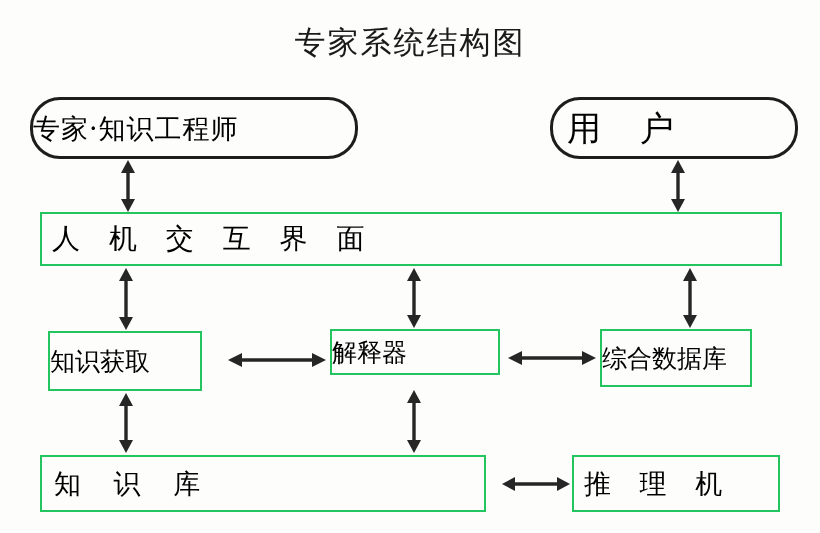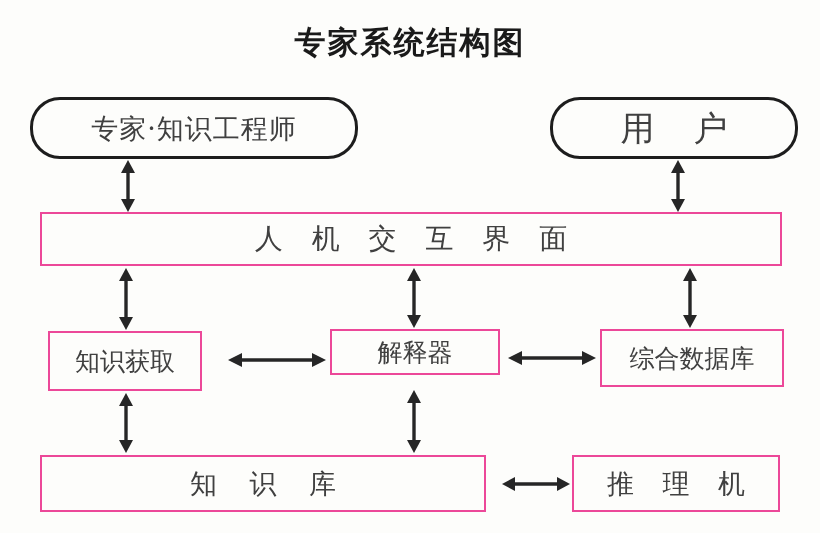--- a/index.html
+++ b/index.html
@@ -18,54 +18,53 @@
     color: #1d1d1d;
   }
   
   #diagram-title {
     position: absolute;
     left: 0;
     top: 22px;
     width: 820px;
     text-align: center;
     font-size: 31px;
-    font-weight: 700;
+    font-weight: 400;
     letter-spacing: 2px;
     color: #1a1a1a;
     font-family: "DejaVu Serif", "Liberation Serif", serif;
   }
   
   .node {
     position: absolute;
     box-sizing: border-box;
     display: flex;
     align-items: center;
-    justify-content: center;
     background: #fdfdfb;
-    color: #404040;
+    color: #000000;
     font-family: "DejaVu Serif", "Liberation Serif", serif;
   }
   .node.rect {
-    border: 2px solid #ec4899;
+    border: 2px solid #22c55e;
   }
   .node.pill {
     border: 3px solid #1d1d1d;
     border-radius: 30px;
   }
   .node-label {
     white-space: nowrap;
     line-height: 1;
   }
   
   #node-expert      { left: 30px;  top: 97px;  width: 328px; height: 62px; font-size: 27px; }
   #node-user        { left: 550px; top: 97px;  width: 248px; height: 62px; font-size: 34px; }
   #node-interface   { left: 40px;  top: 212px; width: 742px; height: 54px; font-size: 28px; }
   #node-acquisition { left: 48px;  top: 331px; width: 154px; height: 60px; font-size: 25px; }
   #node-interpreter { left: 330px; top: 329px; width: 170px; height: 46px; font-size: 25px; }
-  #node-database    { left: 600px; top: 329px; width: 184px; height: 58px; font-size: 25px; }
+  #node-database    { left: 600px; top: 329px; width: 152px; height: 58px; font-size: 25px; }
   #node-knowledge   { left: 40px;  top: 455px; width: 446px; height: 57px; font-size: 27px; }
   #node-inference   { left: 572px; top: 455px; width: 208px; height: 57px; font-size: 27px; }
 
   #node-expert .node-label      { letter-spacing: 1px; }
   #node-user .node-label        { letter-spacing: 14px; padding-left: 14px; }
   #node-interface .node-label   { letter-spacing: 10px; padding-left: 10px; }
   #node-knowledge .node-label   { letter-spacing: 12px; padding-left: 12px; }
   #node-inference .node-label   { letter-spacing: 10px; padding-left: 10px; }
 
   

